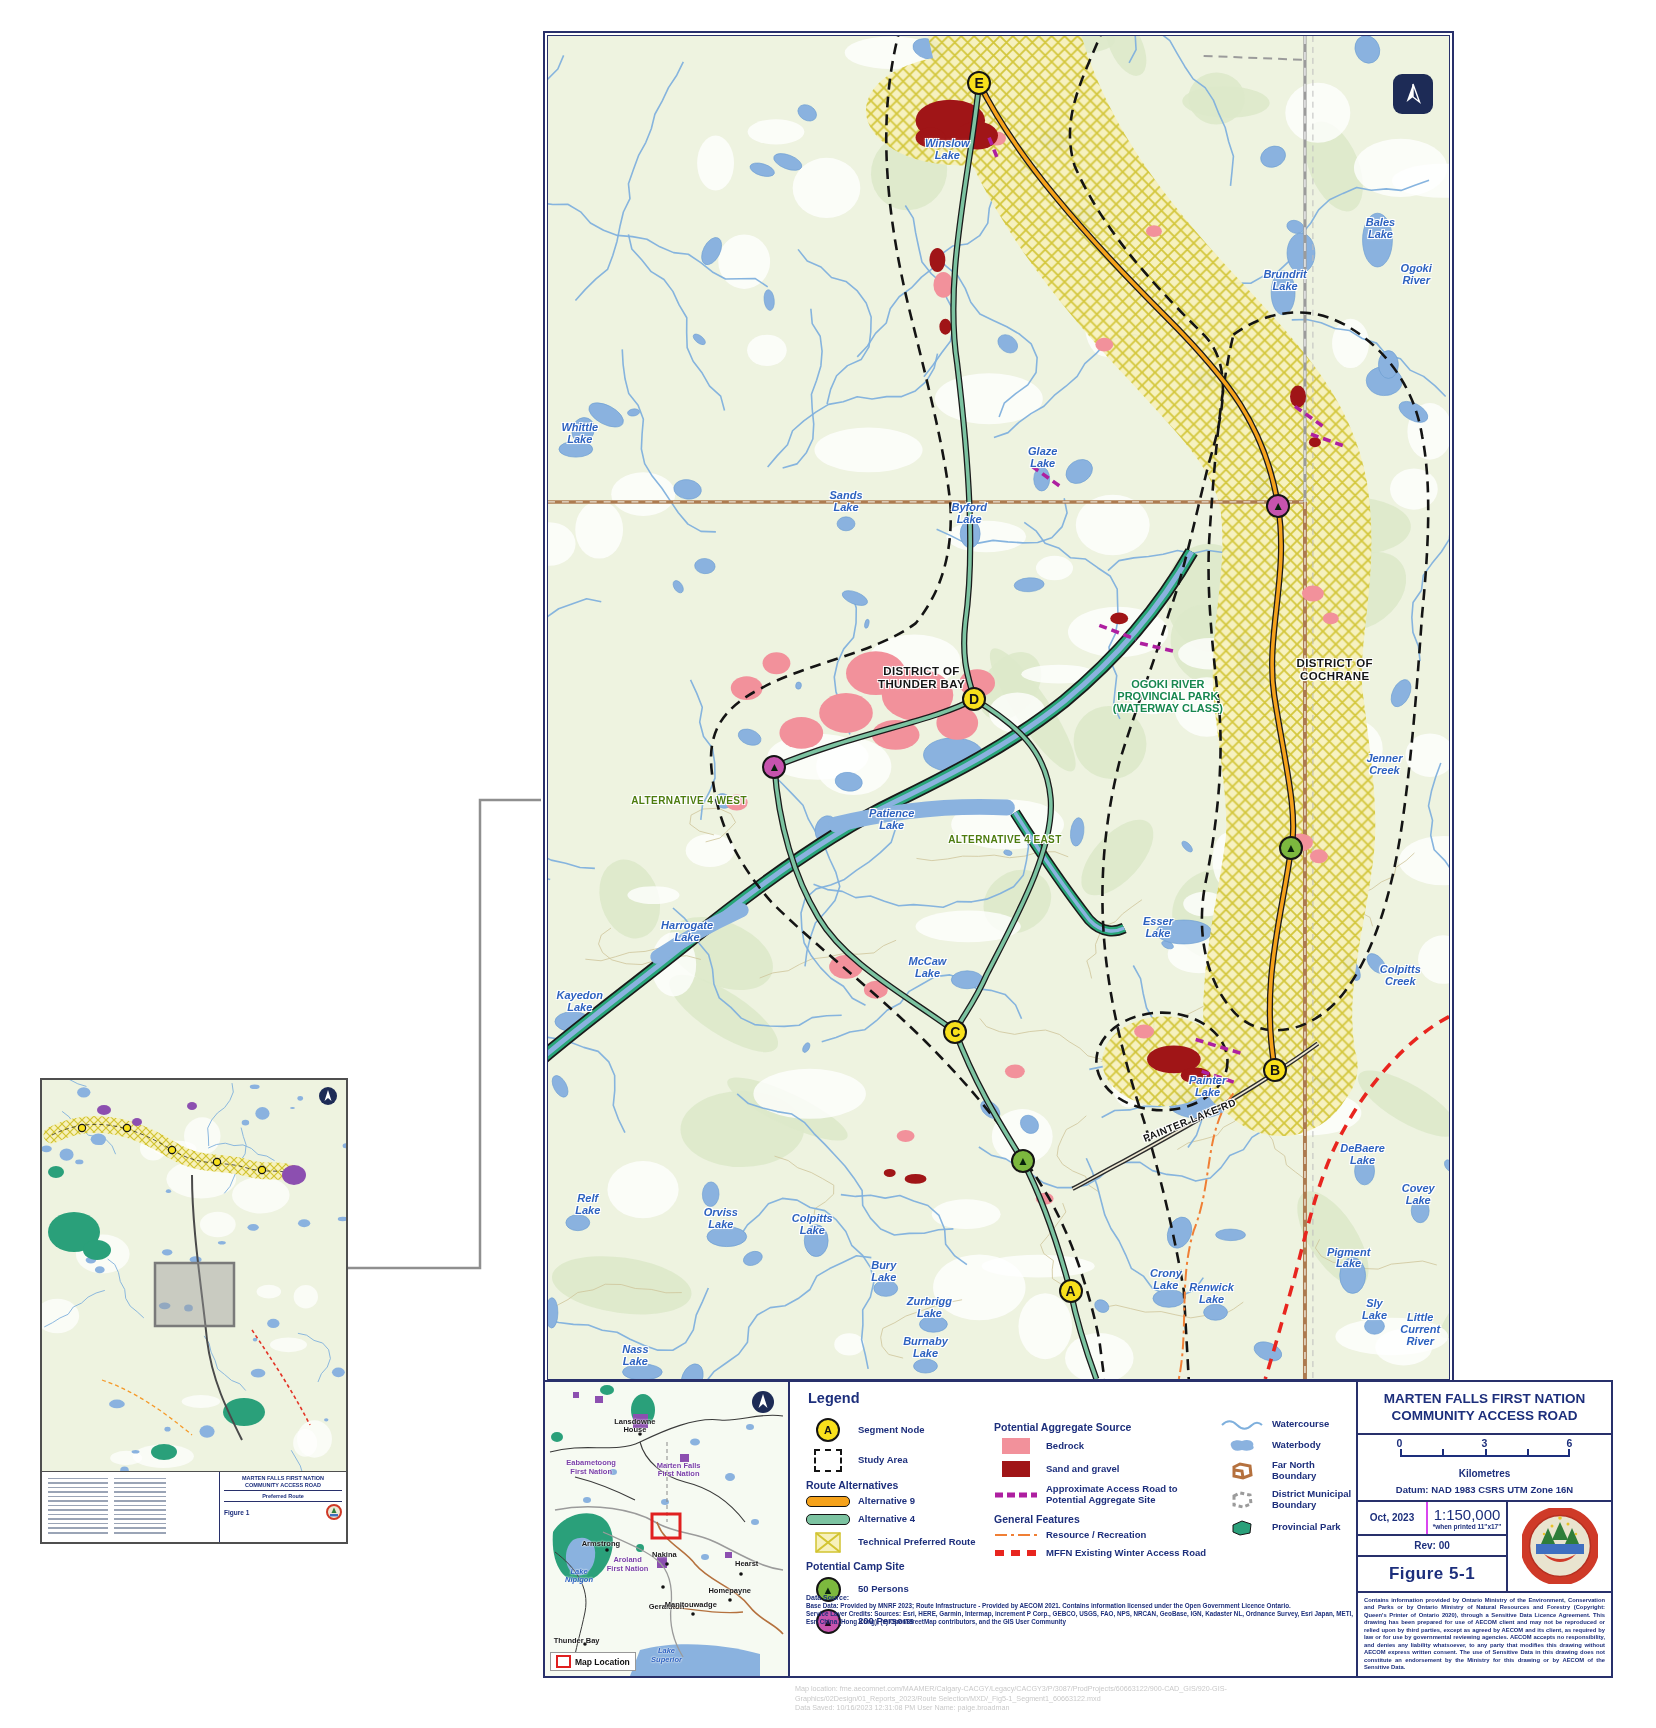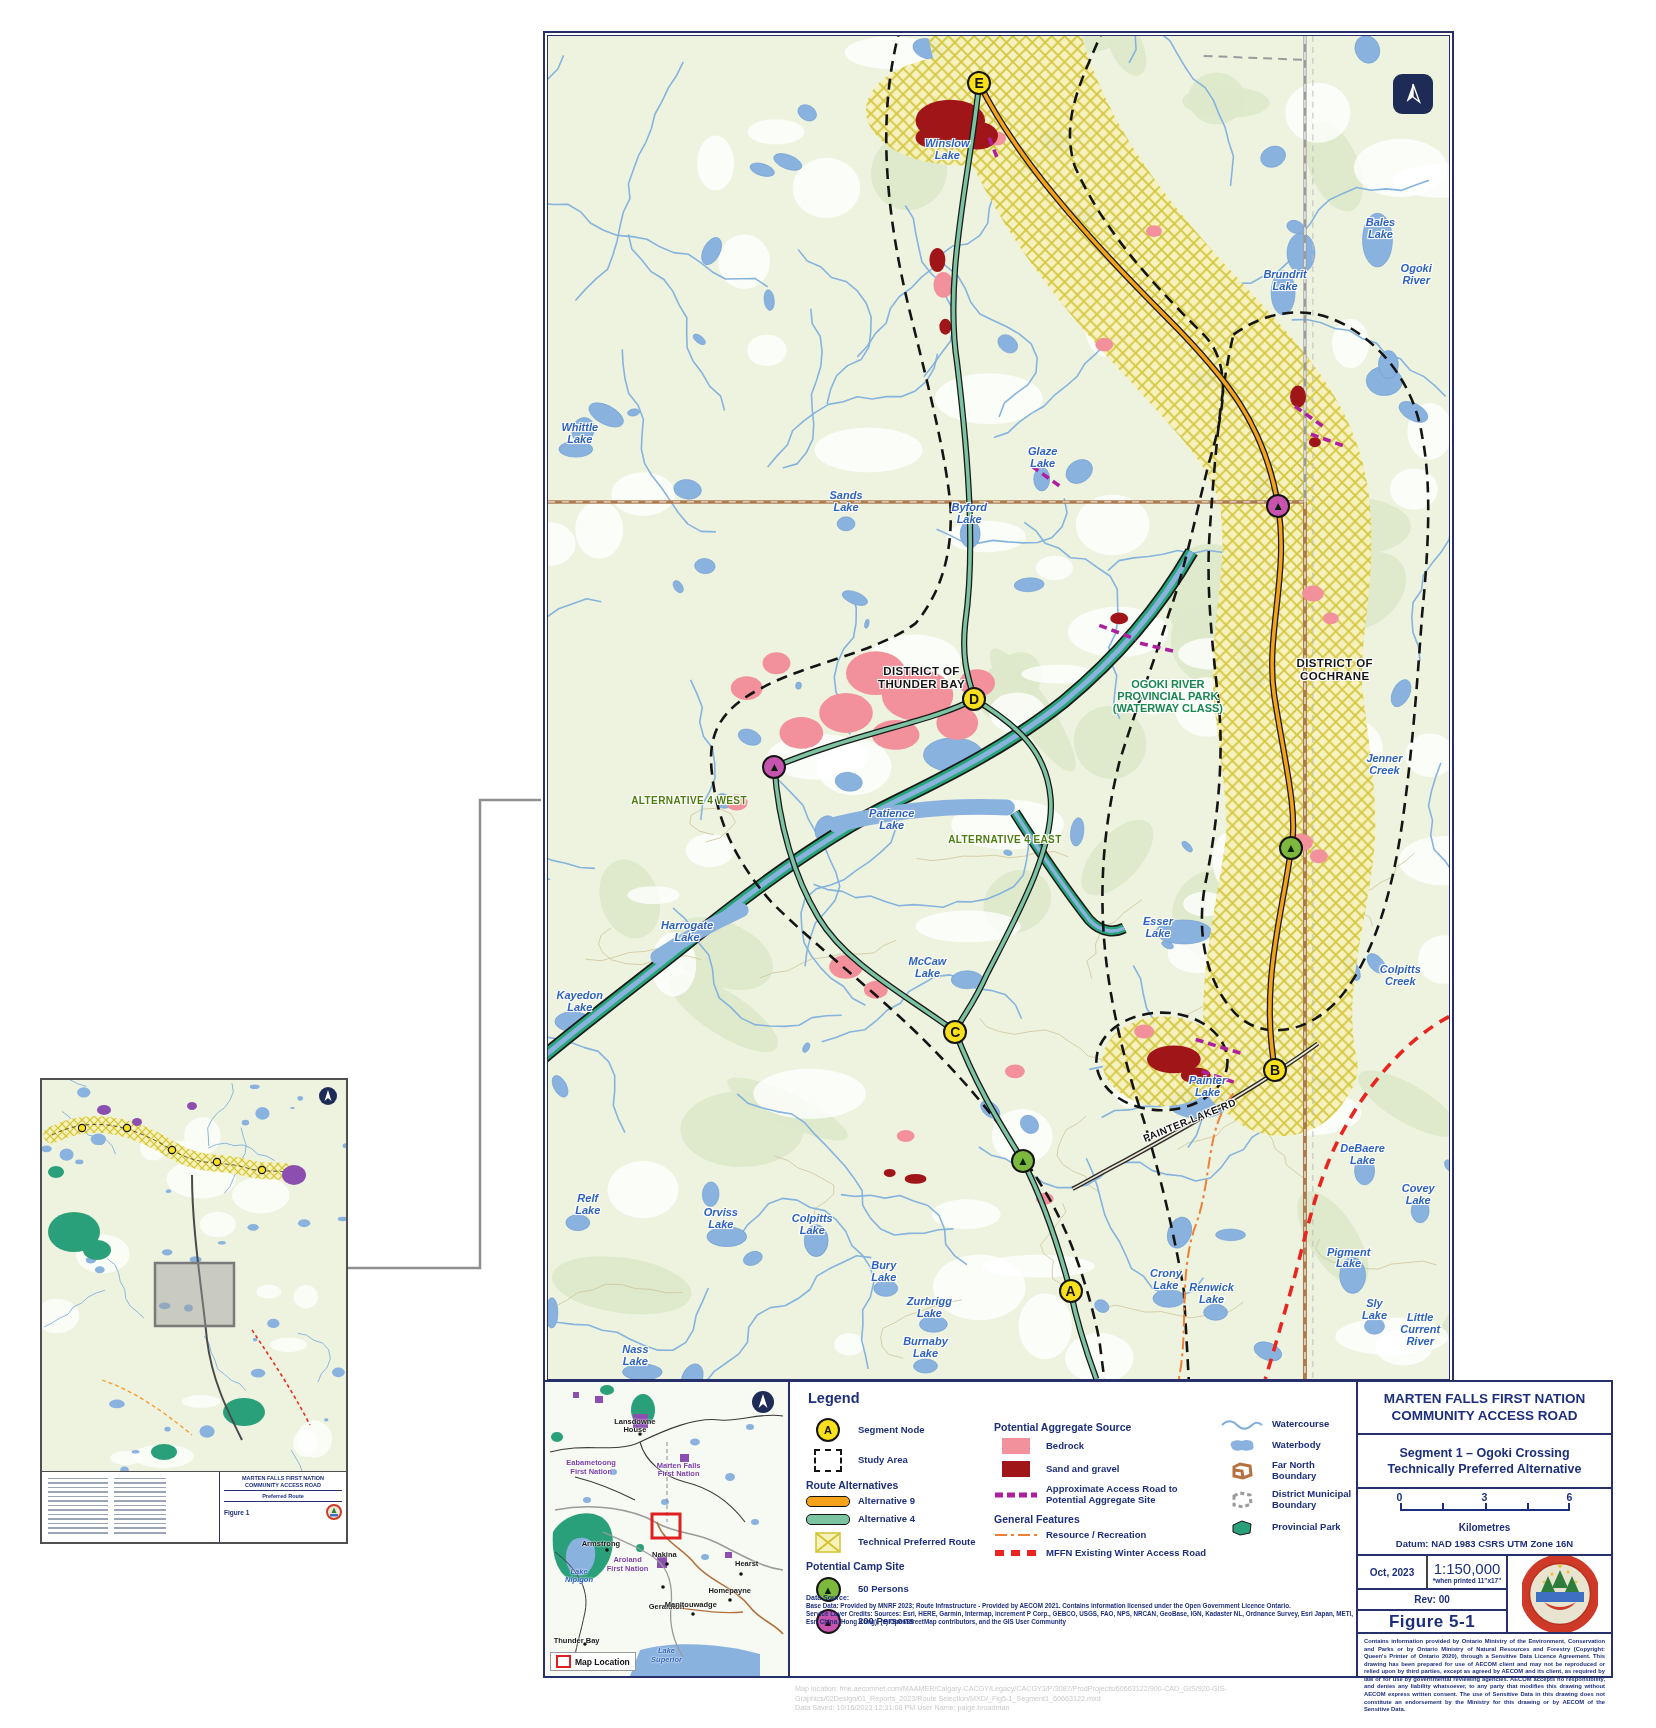--- a/index.html
+++ b/index.html
@@ -65,21 +65,21 @@
   #tb-r3{padding:6px 0 5px;}
   #scalebar{width:170px;margin:0 auto;position:relative;height:26px;}
   #scalebar .bar{position:absolute;left:0;right:0;top:14px;border-bottom:2px solid #1d2f7c;}
   #scalebar .tick{position:absolute;top:8px;width:2px;height:8px;background:#1d2f7c;}
   #scalebar .tl{position:absolute;top:-4px;transform:translateX(-50%);font-size:10.5px;font-weight:bold;}
   #scale-unit{font-size:10px;font-weight:bold;margin-top:1px;}
   #datum{font-size:9.5px;font-weight:bold;margin-top:5px;}
   #tb-grid{display:flex;flex:1;border-bottom:2px solid #28306b;}
   #tb-left{width:148px;display:flex;flex-direction:column;border-right:2px solid #28306b;}
   #tb-date-row{display:flex;border-bottom:2px solid #28306b;}
-  #tb-date{width:64px;border-right:2px solid #404040;font-size:10px;font-weight:bold;
+  #tb-date{width:64px;border-right:2px solid #d946ef;font-size:10px;font-weight:bold;
            display:flex;align-items:center;justify-content:center;padding:6px 2px;}
   #tb-scale{flex:1;display:flex;flex-direction:column;align-items:center;justify-content:center;padding:4px 2px;}
   #tb-scale .s1{font-size:15px;font-weight:normal;text-align:right;}
   #tb-scale .s2{font-size:6.5px;font-weight:bold;}
   #tb-rev{border-bottom:2px solid #28306b;font-size:10px;font-weight:bold;text-align:center;padding:4px 0;}
   #tb-fig{flex:1;display:flex;align-items:center;justify-content:center;font-size:17px;font-weight:bold;letter-spacing:.5px;}
   #tb-logo{flex:1;display:flex;align-items:center;justify-content:center;}
   #tb-disc{padding:4px 6px;font-size:5.8px;font-weight:bold;line-height:1.3;text-align:justify;}
   
   #left-inset{position:absolute;left:40px;top:1078px;width:308px;height:466px;border:2px solid #4f4f4f;
@@ -991,24 +991,20 @@
       <div class="dsl">Base Data: Provided by MNRF 2023; Route Infrastructure - Provided by AECOM 2021. Contains information licensed under the Open Government Licence Ontario.</div>
       <div class="dsl">Service Layer Credits: Sources: Esri, HERE, Garmin, Intermap, increment P Corp., GEBCO, USGS, FAO, NPS, NRCAN, GeoBase, IGN, Kadaster NL, Ordnance Survey, Esri Japan, METI, Esri China (Hong Kong), (c) OpenStreetMap contributors, and the GIS User Community</div>
     </div>
   </div>
 
   <div id="title-block">
     <div class="tb-row" id="tb-r1">
       <div>MARTEN FALLS FIRST NATION</div>
       <div>COMMUNITY ACCESS ROAD</div>
     </div>
-    <div class="tb-row" id="tb-r2">
-      <div>Segment 1 – Ogoki Crossing</div>
-      <div>Technically Preferred Alternative</div>
-    </div>
     <div class="tb-row" id="tb-r3">
       <div id="scalebar">
         <span class="tl" style="left:0%">0</span>
         <span class="tl" style="left:50%">3</span>
         <span class="tl" style="left:100%">6</span>
         <div class="bar"></div>
         <div class="tick" style="left:0%"></div>
           <div class="tick" style="left:25%"></div>
         <div class="tick" style="left:50%"></div>
           <div class="tick" style="left:75%"></div>

